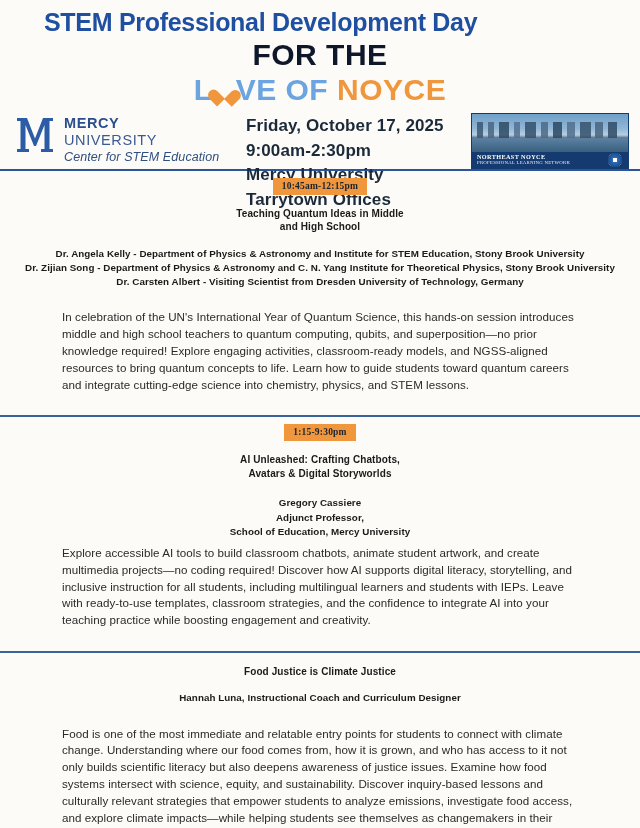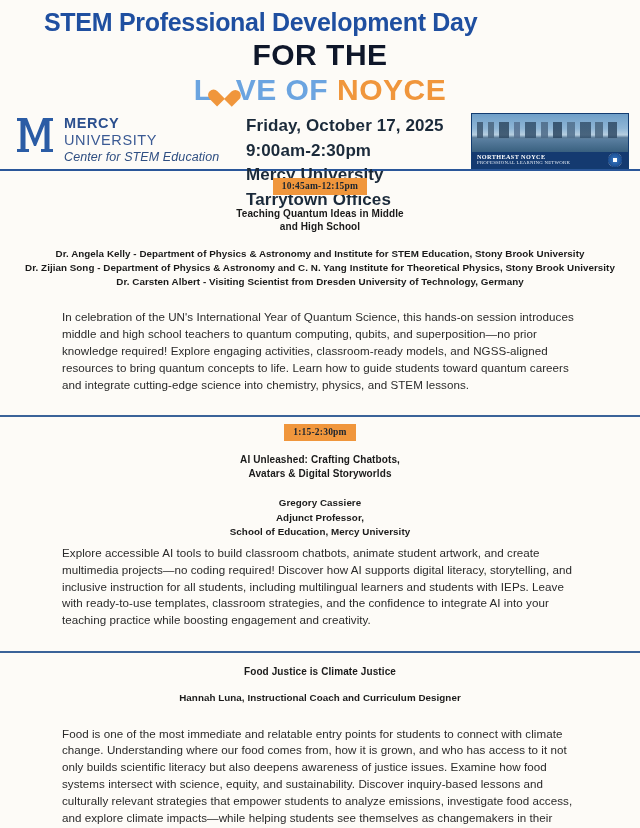--- a/index.html
+++ b/index.html
@@ -342,21 +342,21 @@
       <div>Dr. Carsten Albert - Visiting Scientist from Dresden University of Technology, Germany</div>
     </div>
     <div class="desc">In celebration of the UN's International Year of Quantum Science, this hands-on session introduces middle and high school teachers to quantum computing, qubits, and superposition—no prior knowledge required! Explore engaging activities, classroom-ready models, and NGSS-aligned resources to bring quantum concepts to life. Learn how to guide students toward quantum careers and integrate cutting-edge science into chemistry, physics, and STEM lessons.</div>
     <div class="session-gap-1"></div>
   </div>
 
   <div class="divider thin"></div>
 
   <div class="session">
     <div class="time-badge-wrap">
-      <span class="time-badge">1:15-2:30pm</span>
+      <span class="time-badge">1:15-9:30pm</span>
     </div>
     <div class="session-title">
       <div>AI Unleashed: Crafting Chatbots,</div>
       <div>Avatars &amp; Digital Storyworlds</div>
     </div>
     <div class="presenters block-center">
       <div>Gregory Cassiere</div>
       <div>Adjunct Professor,</div>
       <div>School of Education, Mercy University</div>
     </div>

